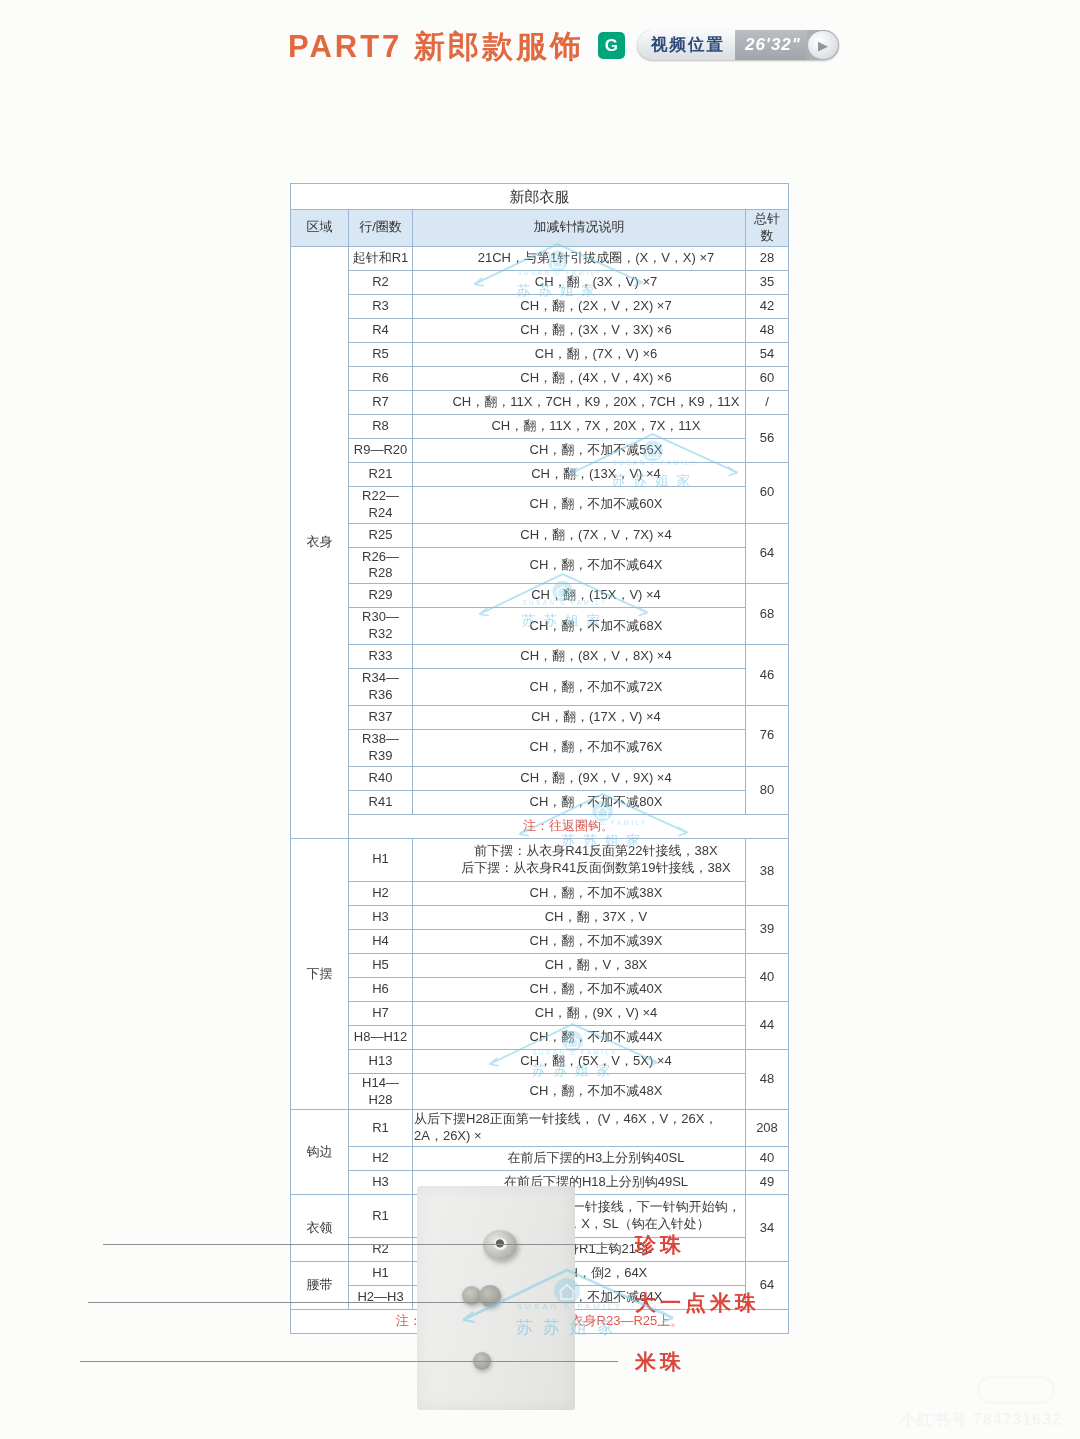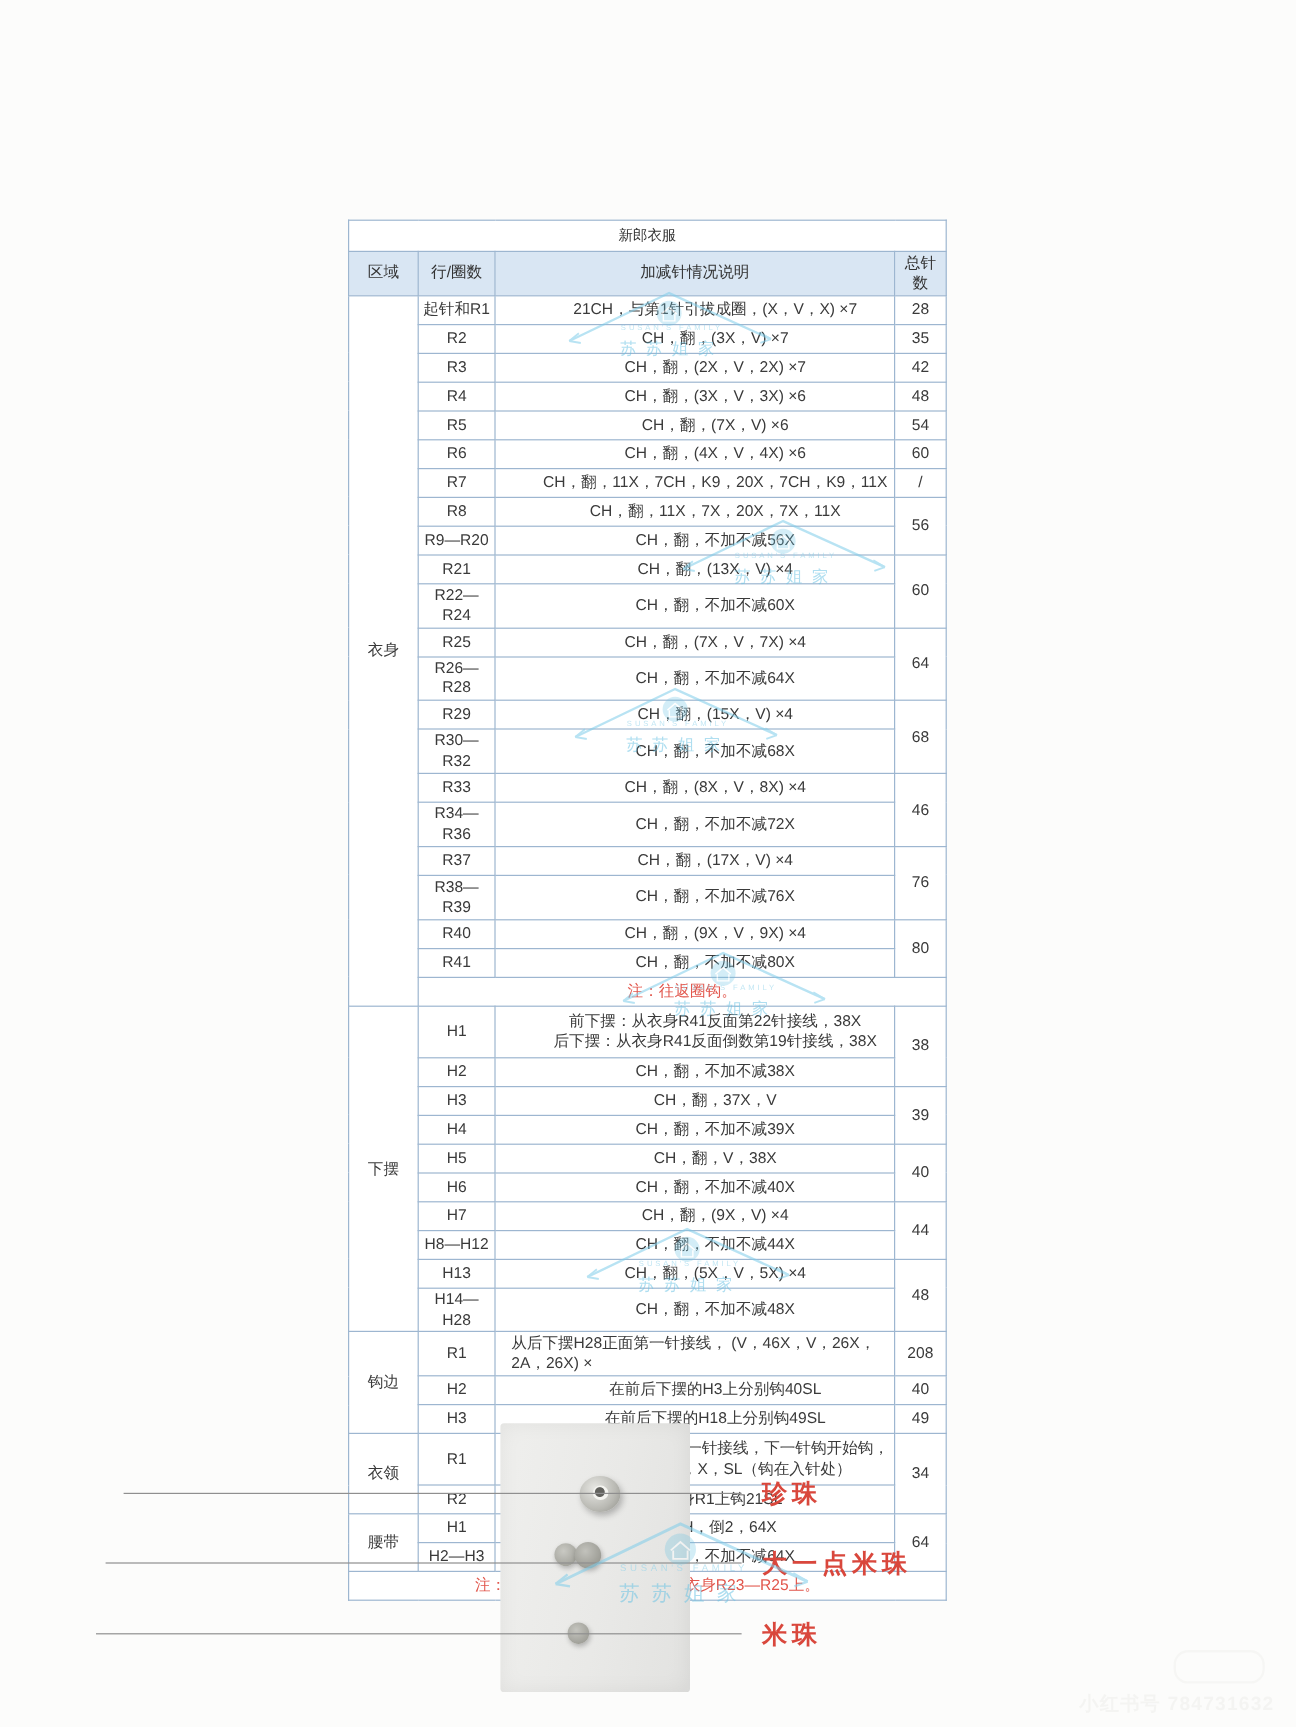--- a/index.html
+++ b/index.html
@@ -50,24 +50,24 @@
   .table-wrap{position:absolute;left:290px;top:183px;width:500px;}
   table{border-collapse:collapse;width:498px;table-layout:fixed;background:#fff;}
   col.c-region{width:58px;}
   col.c-row{width:64px;}
   col.c-desc{width:333px;}
   col.c-total{width:43px;}
   td{
     border:1px solid #9db6d0;text-align:center;vertical-align:middle;
     font-size:13px;color:#3a3a3a;height:21px;padding:1px 2px;line-height:1.3;
   }
-  tr.t-title td{height:23px;background:#fff;font-size:12px;color:#333;}
+  tr.t-title td{height:23px;background:#fff;font-size:15px;color:#333;}
   tr.t-head td{background:#d9e6f3;color:#333;font-size:13px;}
   td.desc{white-space:pre-line;padding-left:36px;}
-  td.left{text-align:left;padding-left:13px;}
+  td.left{text-align:left;padding-left:1px;}
   tr.tall td{height:40px;}
   td.note{color:#e2574d;}
 
   
   .wm{position:absolute;width:230px;height:96px;opacity:.55;pointer-events:none;}
   .wm svg{position:absolute;left:0;top:0;}
   .wm .cn{
     position:absolute;left:50%;top:58px;transform:translateX(-50%);
     color:#6ec4e4;font-size:17px;letter-spacing:10px;white-space:nowrap;
   }
@@ -118,20 +118,27 @@
     display:inline-block;width:72px;height:24px;border:2px solid #f1f1ef;border-radius:12px;
     margin-right:8px;margin-bottom:2px;
   }
   .foot-wm .txt{color:#ededea;font-size:16px;font-weight:bold;letter-spacing:1px;}
 </style>
 </head>
 <body>
 
 <div class="page">
 
+  <div class="hdr">
+    <span class="title">PART7 新郎款服饰</span><span class="badge-g">G</span><span class="video-pill">
+        <span class="lbl">视频位置</span>
+        <span class="time">26'32"</span>
+        <span class="play">▶</span>
+      </span>
+  </div>
 
 
   <div class="table-wrap">
     <table id="pattern-table">
       <colgroup>
           <col class="c-region">
           <col class="c-row">
           <col class="c-desc">
           <col class="c-total">
         </colgroup>

